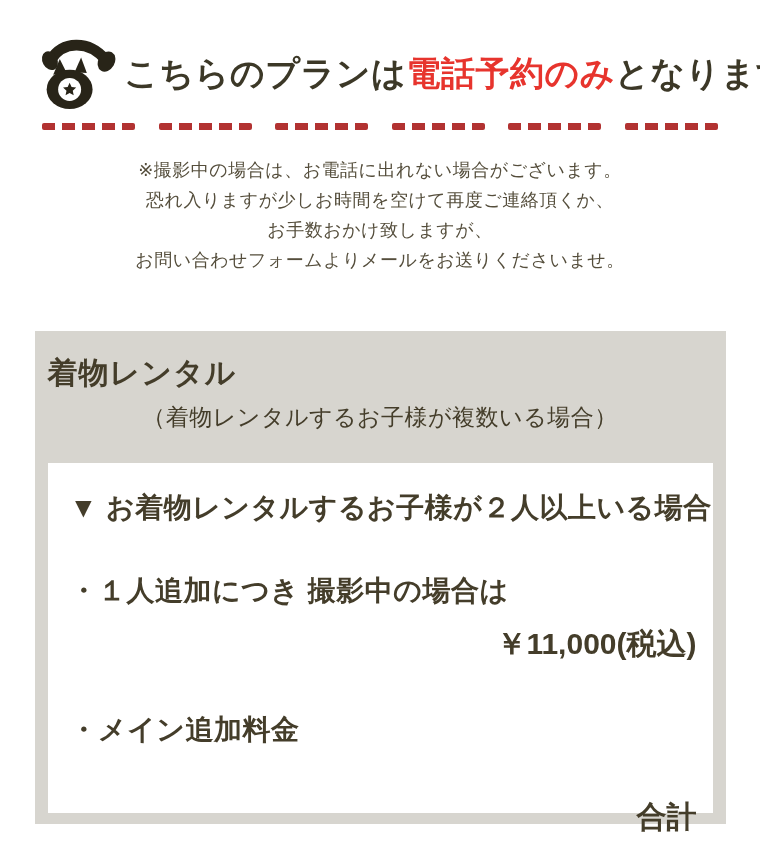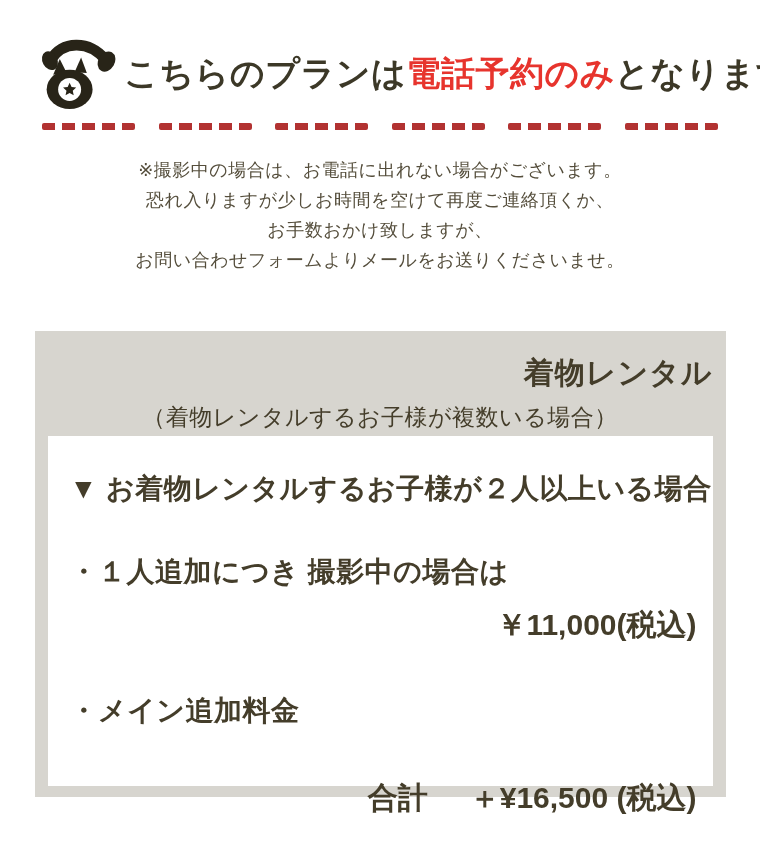--- a/index.html
+++ b/index.html
@@ -51,30 +51,30 @@
     letter-spacing:0.5px;
   }
 
   
   .plan-box{
     width:691px;margin:56px auto 0 auto;
     background:var(--box-bg);
     padding:12px 13px 11px 13px;
   }
   .plan-title{
-    text-align:right;font-size:30px;font-weight:800;
+    text-align:left;font-size:30px;font-weight:800;
     color:var(--price-text);margin-top:10px;letter-spacing:1px;
   }
   .plan-subtitle{
     text-align:center;font-size:23px;font-weight:400;
     color:var(--price-text);margin-top:8px;letter-spacing:0.5px;
   }
   .plan-detail{
-    background:#fff;margin-top:3px;
-    padding:34px 16px 24px 22px;
+    background:#fff;margin-top:30px;
+    padding:26px 16px 24px 22px;
     height:350px;
   }
   .case-heading{
     font-size:28px;font-weight:800;color:var(--price-text);
     letter-spacing:0.5px;white-space:nowrap;
   }
   .item-label{
     font-size:28px;font-weight:800;color:var(--price-text);
     letter-spacing:0.5px;
   }
@@ -148,18 +148,17 @@
         <div class="item-label">・１人追加につき 撮影中の場合は</div>
         <div class="item1-price">￥11,000(税込)</div>
       </div>
 
       <div class="item2">
         <div class="item-label">・メイン追加料金</div>
       </div>
 
       <div class="total-row">
         <span>合計</span>
-        <span>＋¥16,500 (税込)</span>
       </div>
     </div>
   </div>
 
 </div>
 
 </body></html>

